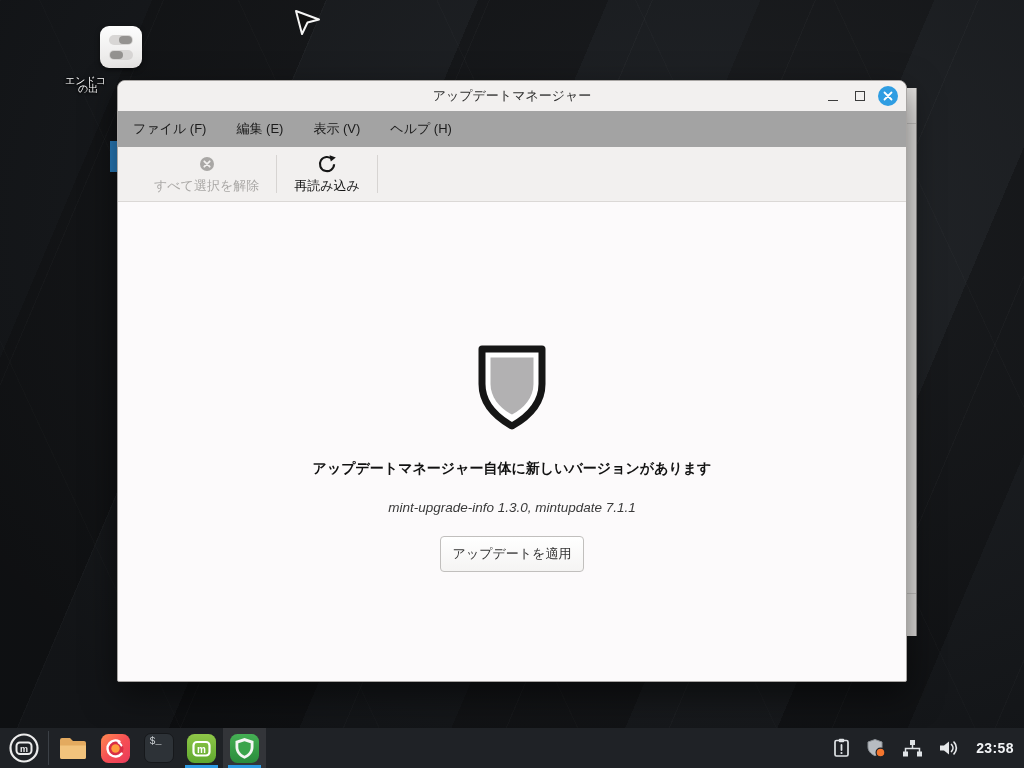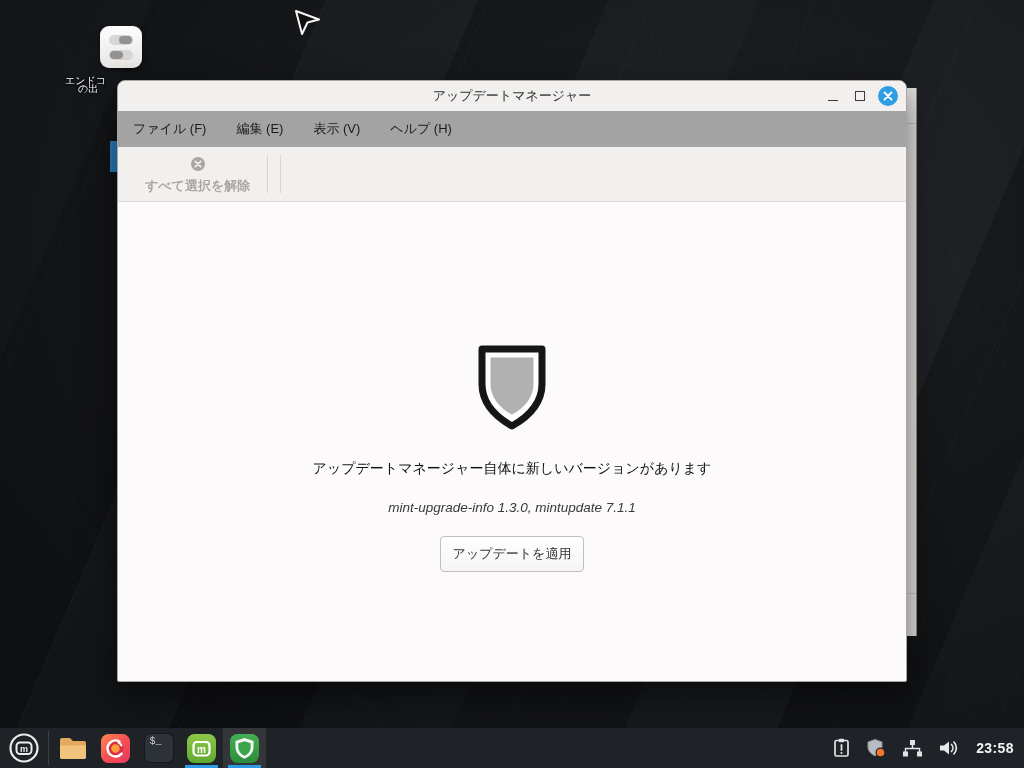--- a/index.html
+++ b/index.html
@@ -50,31 +50,31 @@
   .btn-max i { width:10px; height:10px; border:1.4px solid #3c3c3c; }
   .btn-close { width:20px; height:20px; border-radius:50%; background:#2f9de2;
     display:flex; align-items:center; justify-content:center; }
   .btn-close svg { display:block; }
 
   .menubar { height:36px; background:#a3a3a3; display:flex; align-items:center; gap:26px;
     padding-left:13px; flex:0 0 auto; }
   .menu-item { font-size:13px; color:#1b1b1b; padding:3px 2px; }
 
   .toolbar { height:55px; background:#f2f0ef; border-bottom:1px solid #dbd8d6;
-    display:flex; align-items:center; padding-left:16px; flex:0 0 auto;font-weight:bold; }
+    display:flex; align-items:center; padding-left:25px; flex:0 0 auto; }
   .tool-btn { display:flex; flex-direction:column; align-items:center; gap:3px; padding:0 11px; }
   .tool-btn .tlabel { font-size:13px; white-space:nowrap; }
   .tool-btn.disabled .tlabel { color:#a9a7a5; }
   .tool-btn.enabled  .tlabel { color:#161616; }
   .tool-sep { width:1px; height:38px; background:#d7d4d2; margin:0 6px; }
 
   .content { flex:1; background:#fcfafb; display:flex; flex-direction:column; align-items:center;
     padding-top:140px; border-radius:0 0 2px 2px; }
   .shield { margin-bottom:26px; }
-  .heading { font-size:14px; font-weight:normal; color:#111; margin-bottom:22px; }
+  .heading { font-size:14px; font-weight:bold; color:#111; margin-bottom:22px; }
   .versions { font-size:13.5px; color:#3a3a3a; margin-bottom:21px;font-style:italic; }
   .apply-btn { font-size:13px; color:#333; background:linear-gradient(#ffffff,#f5f4f3);
     border:1px solid #c1bfbd; border-radius:4px; padding:8px 12px; }
 
   
   .cursor { position:absolute; left:292px; top:6px; z-index:9; }
 
   
   .taskbar { position:absolute; left:0; bottom:0; width:1024px; height:40px; background:#1f2226;
     display:flex; align-items:center; z-index:8; }
@@ -136,20 +136,27 @@
 
   <div class="toolbar">
     <div class="tool-btn disabled">
       <svg width="20" height="20" viewBox="0 0 20 20">
         <circle cx="10" cy="10" r="7" fill="#a9a7a5"></circle>
         <path d="M7.3 7.3 L12.7 12.7 M12.7 7.3 L7.3 12.7" stroke="#f2f0ef" stroke-width="1.8" stroke-linecap="round"></path>
       </svg>
       <span class="tlabel">すべて選択を解除</span>
     </div>
     <div class="tool-sep"></div>
+    <div class="tool-btn enabled">
+      <svg width="20" height="20" viewBox="0 0 20 20">
+        <path d="M15.2 5.2 A7.1 7.1 0 1 0 17.1 10.2" fill="none" stroke="#161616" stroke-width="2.1"></path>
+        <path d="M12.6 1.2 L18.8 3.4 L13.8 7.6 Z" fill="#161616"></path>
+      </svg>
+      <span class="tlabel">再読み込み</span>
+    </div>
     <div class="tool-sep"></div>
   </div>
 
   <div class="content">
     <svg class="shield" width="76" height="92" viewBox="0 0 76 92">
       <path d="M8 7 H68 V42 C68 61 54 75 38 84 C22 75 8 61 8 42 Z" fill="#ffffff" stroke="#161616" stroke-width="7" stroke-linejoin="round"></path>
       <path d="M16.5 15.5 H59.5 V42 C59.5 55.5 50 66.5 38 72.5 C26 66.5 16.5 55.5 16.5 42 Z" fill="#b2b1b2"></path>
     </svg>
     <div class="heading">アップデートマネージャー自体に新しいバージョンがあります</div>
     <div class="versions">mint-upgrade-info 1.3.0, mintupdate 7.1.1</div>

